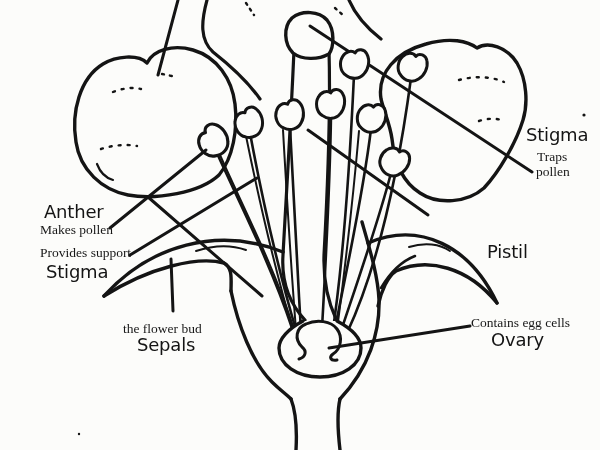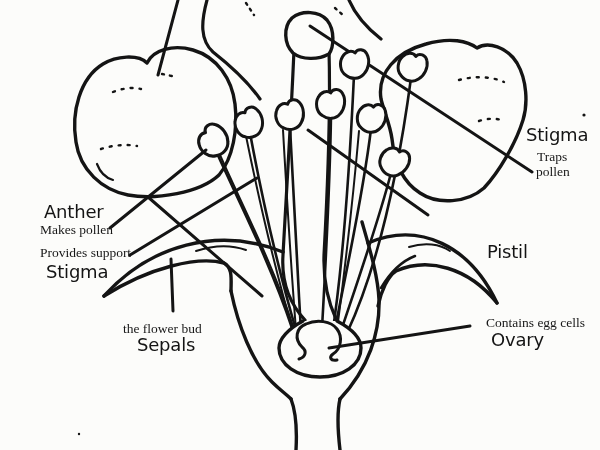--- a/index.html
+++ b/index.html
@@ -138,16 +138,16 @@
 
   <div class="lbl lbl-note" style="left:123px;top:322px">the flower bud</div>
   <div class="lbl lbl-name" style="left:137px;top:336px">Sepals</div>
 
   <div class="lbl lbl-name" style="left:526px;top:126px">Stigma</div>
   <div class="lbl lbl-note" style="left:537px;top:150px">Traps</div>
   <div class="lbl lbl-note" style="left:536px;top:165px">pollen</div>
 
   <div class="lbl lbl-name" style="left:487px;top:243px">Pistil</div>
 
-  <div class="lbl lbl-note" style="left:486px;top:316px">Contains egg cells</div>
+  <div class="lbl lbl-note" style="left:471px;top:316px">Contains egg cells</div>
   <div class="lbl lbl-name" style="left:491px;top:331px">Ovary</div>
 
 </div>
 
 </body></html>

